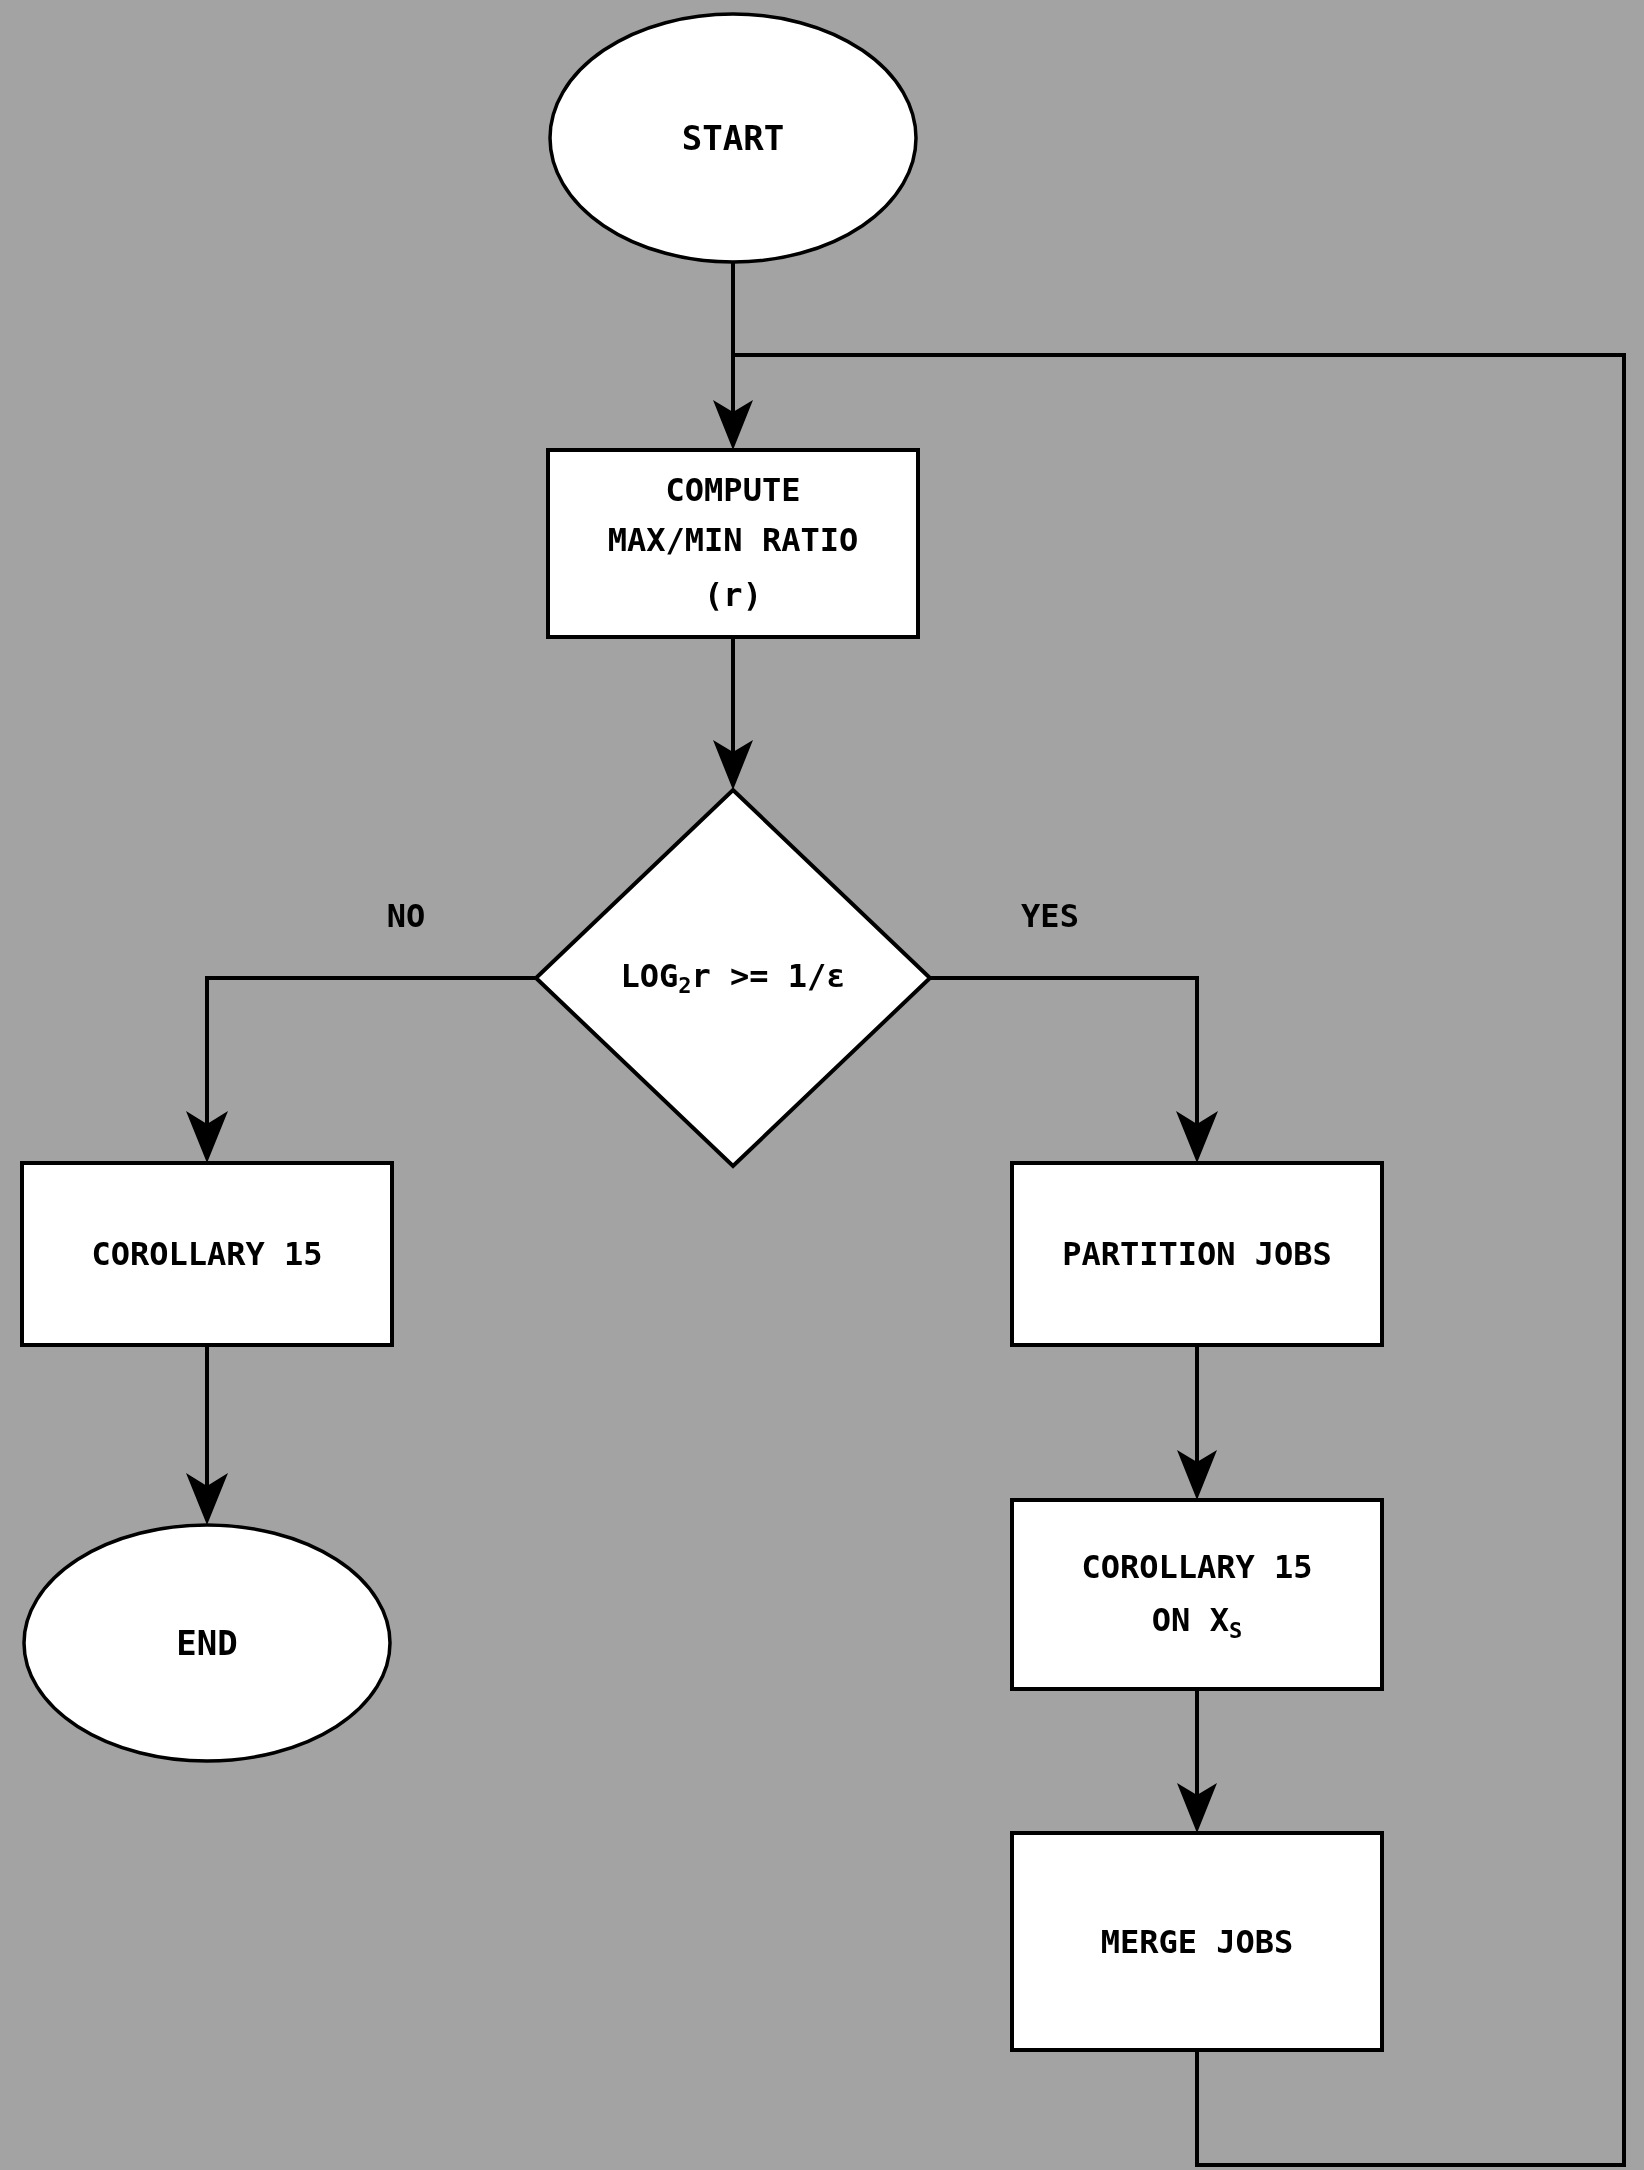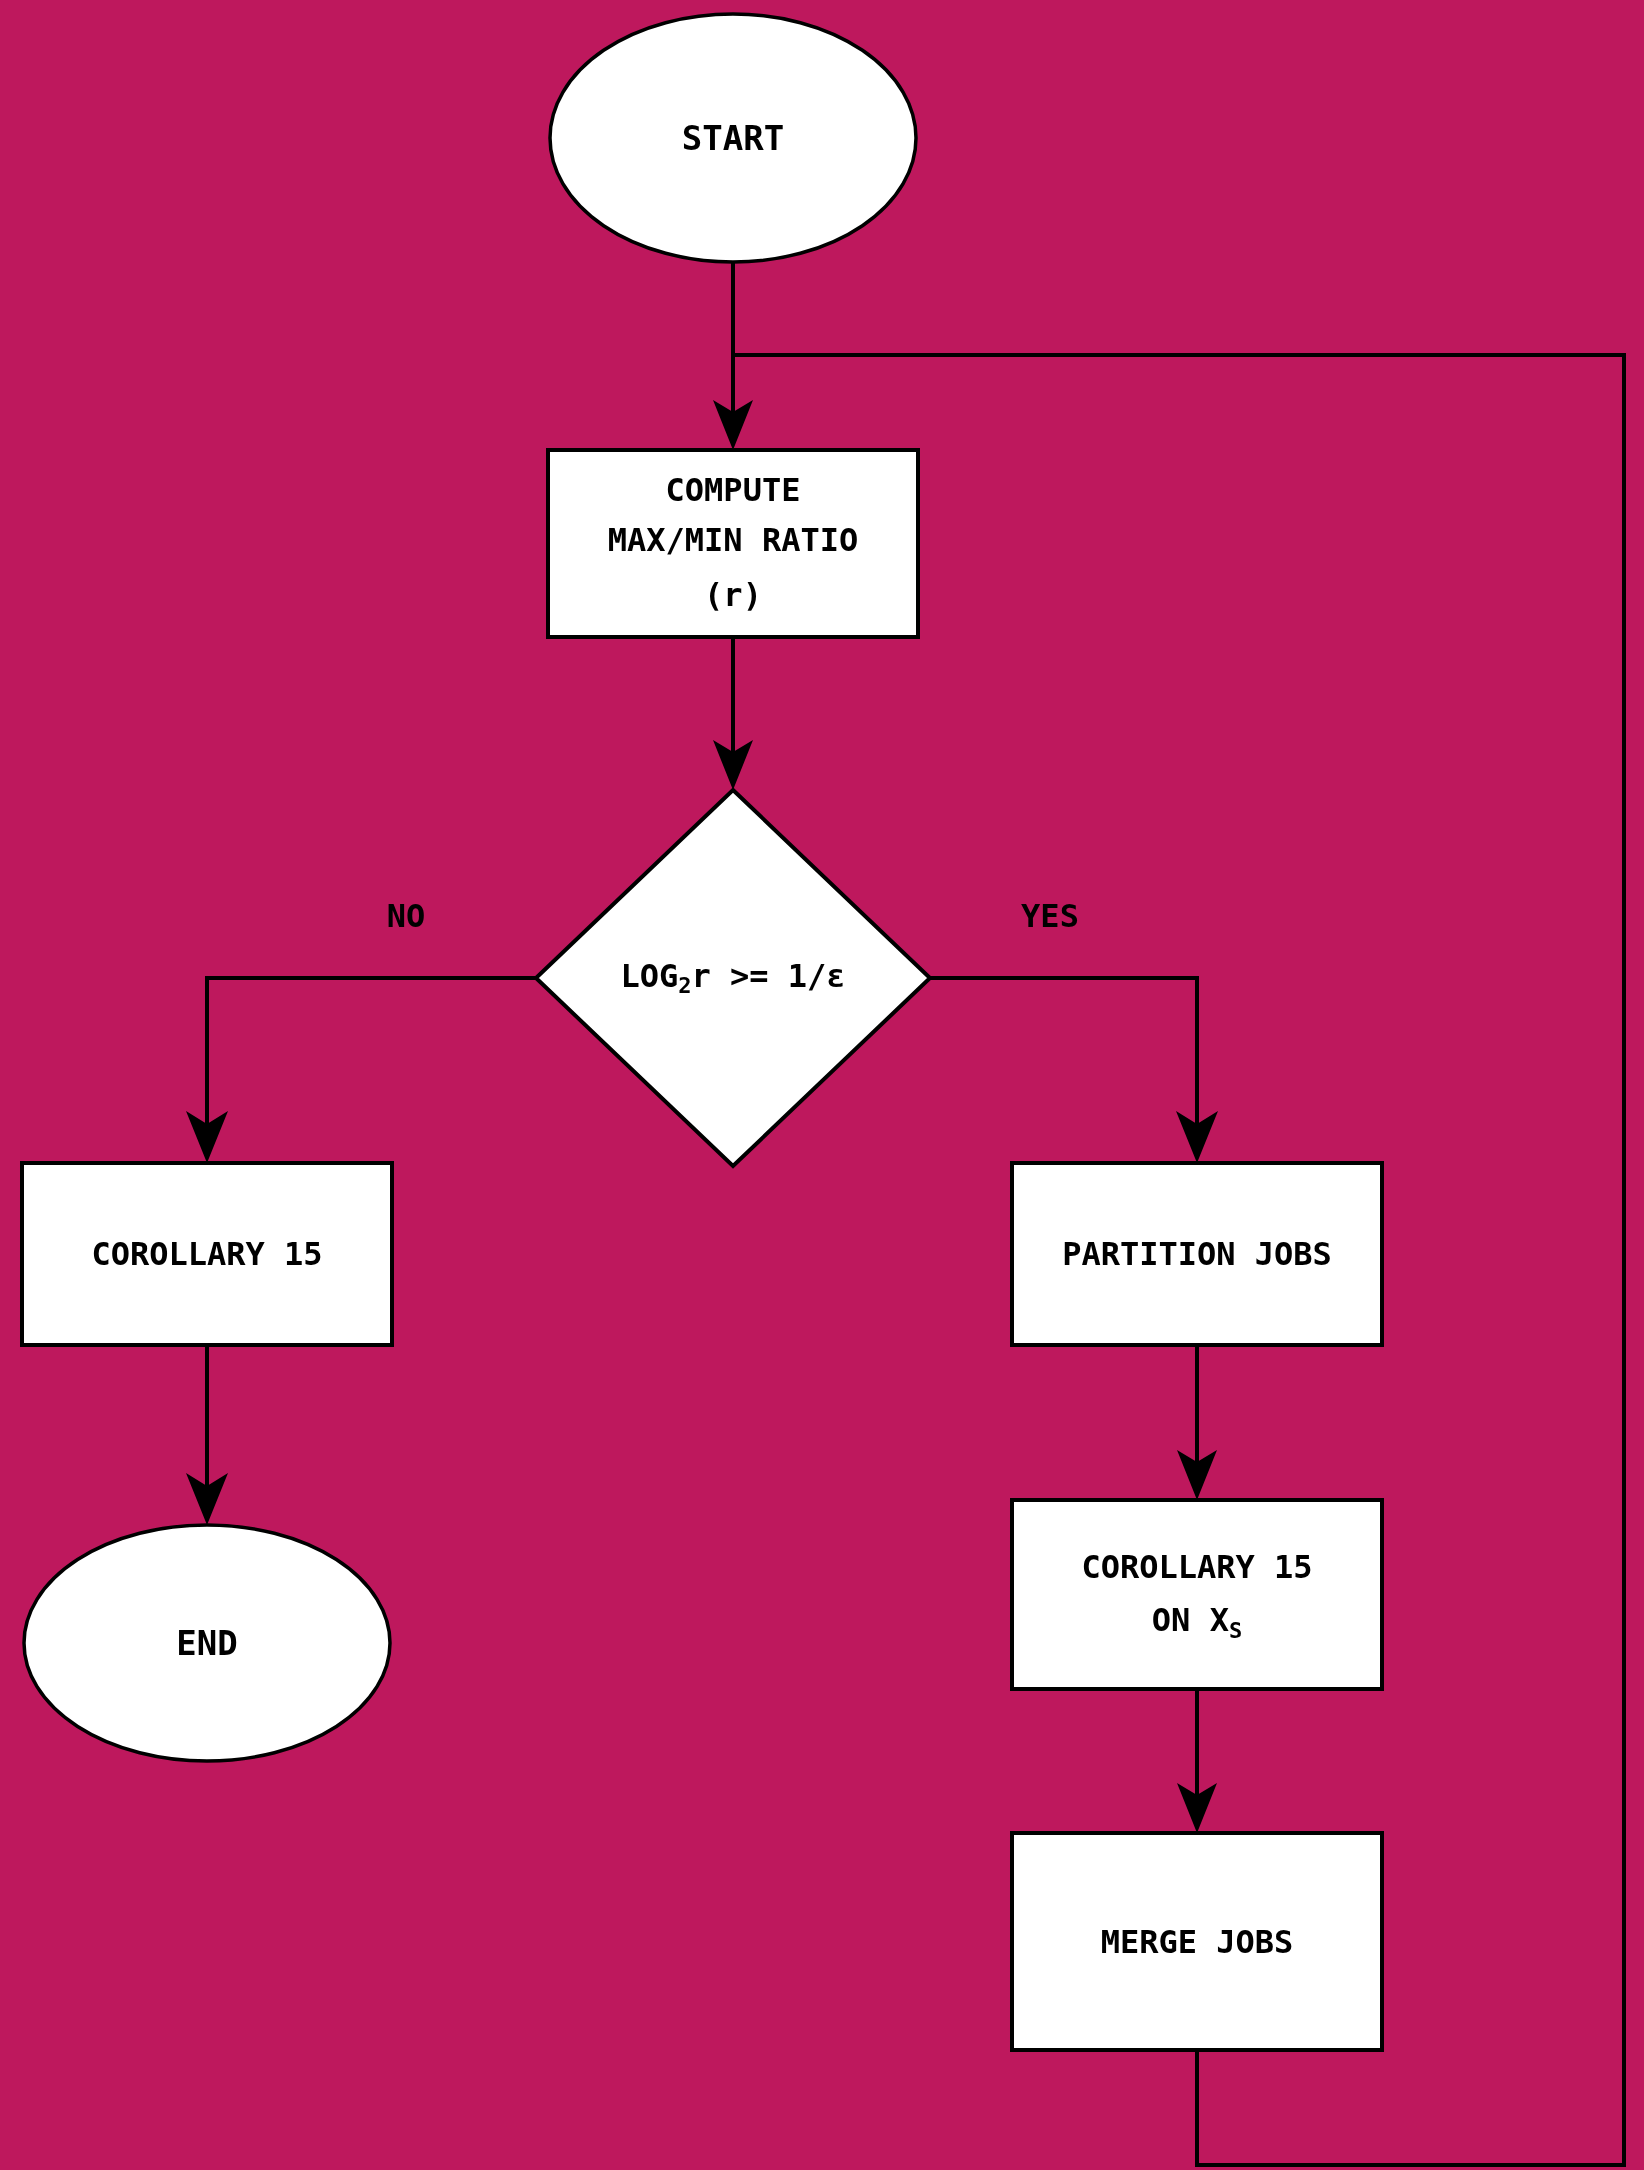--- a/index.html
+++ b/index.html
@@ -7,21 +7,21 @@
     padding: 0;
     background: #ffffff;
   }
   body {
     font-family: "DejaVu Sans Mono", monospace;
   }
   #flowchart-root {
     position: relative;
     width: 1644px;
     height: 2170px;
-    background: #be185d;
+    background: #a3a3a3;
     overflow: hidden;
   }
   svg.fc {
     display: block;
     width: 1644px;
     height: 2170px;
   }
   .shape {
     fill: #ffffff;
     stroke: #000000;

